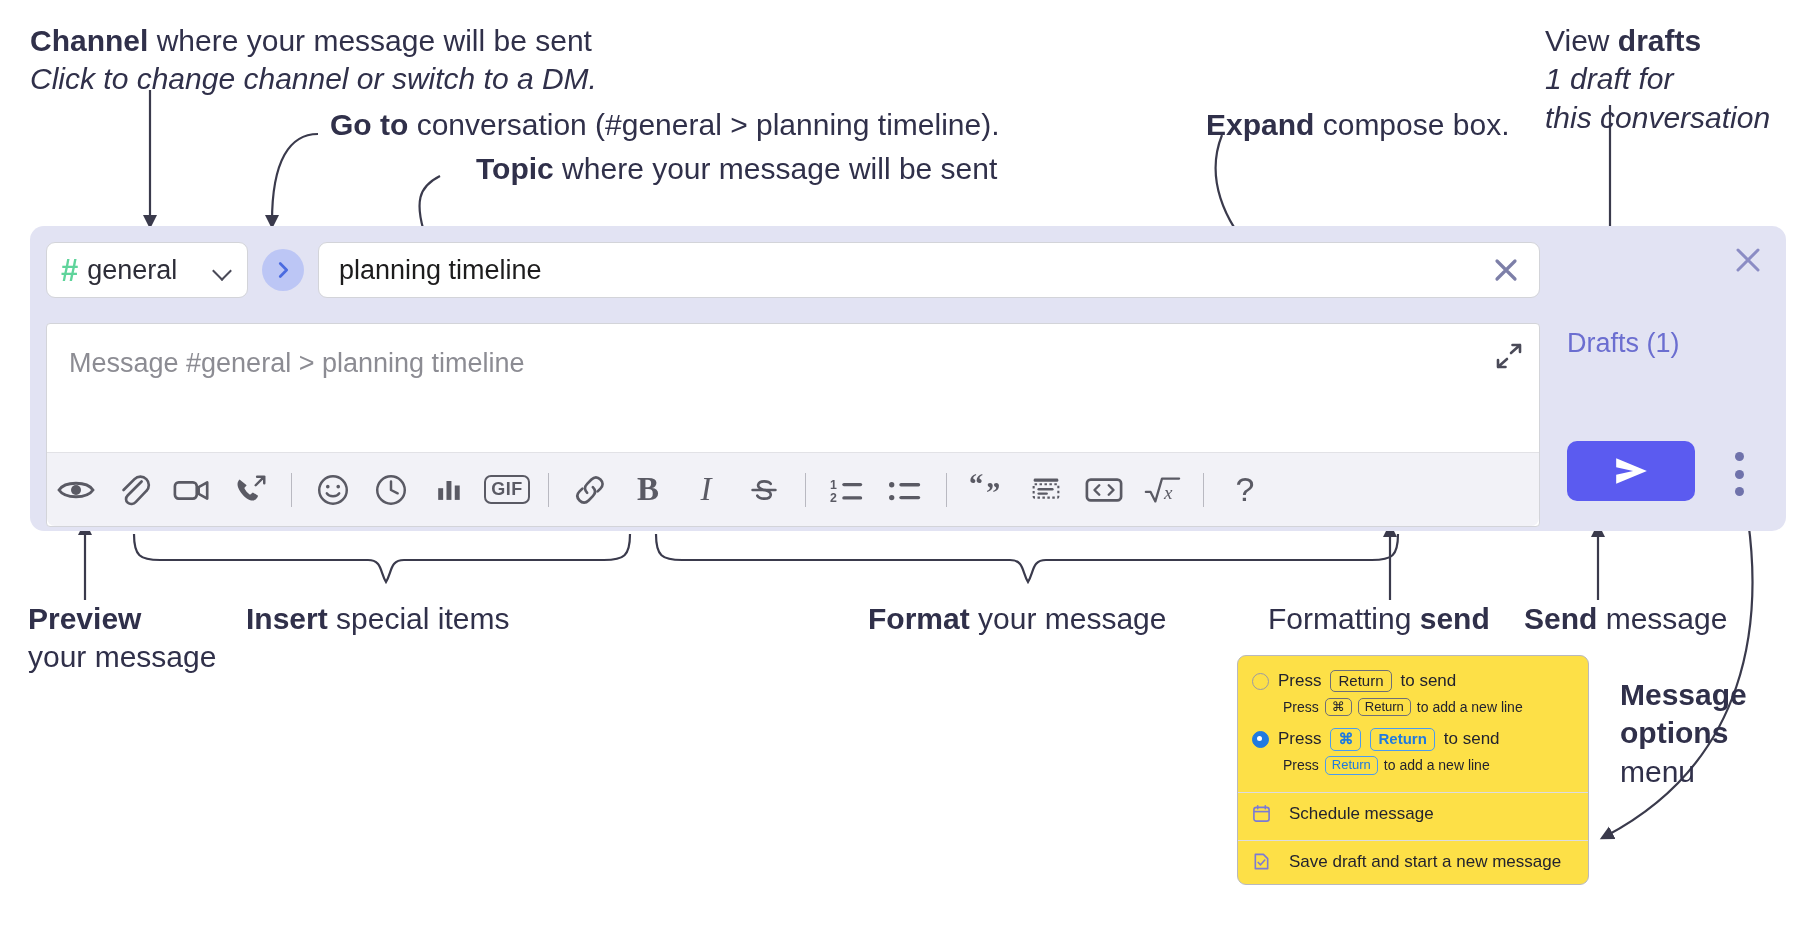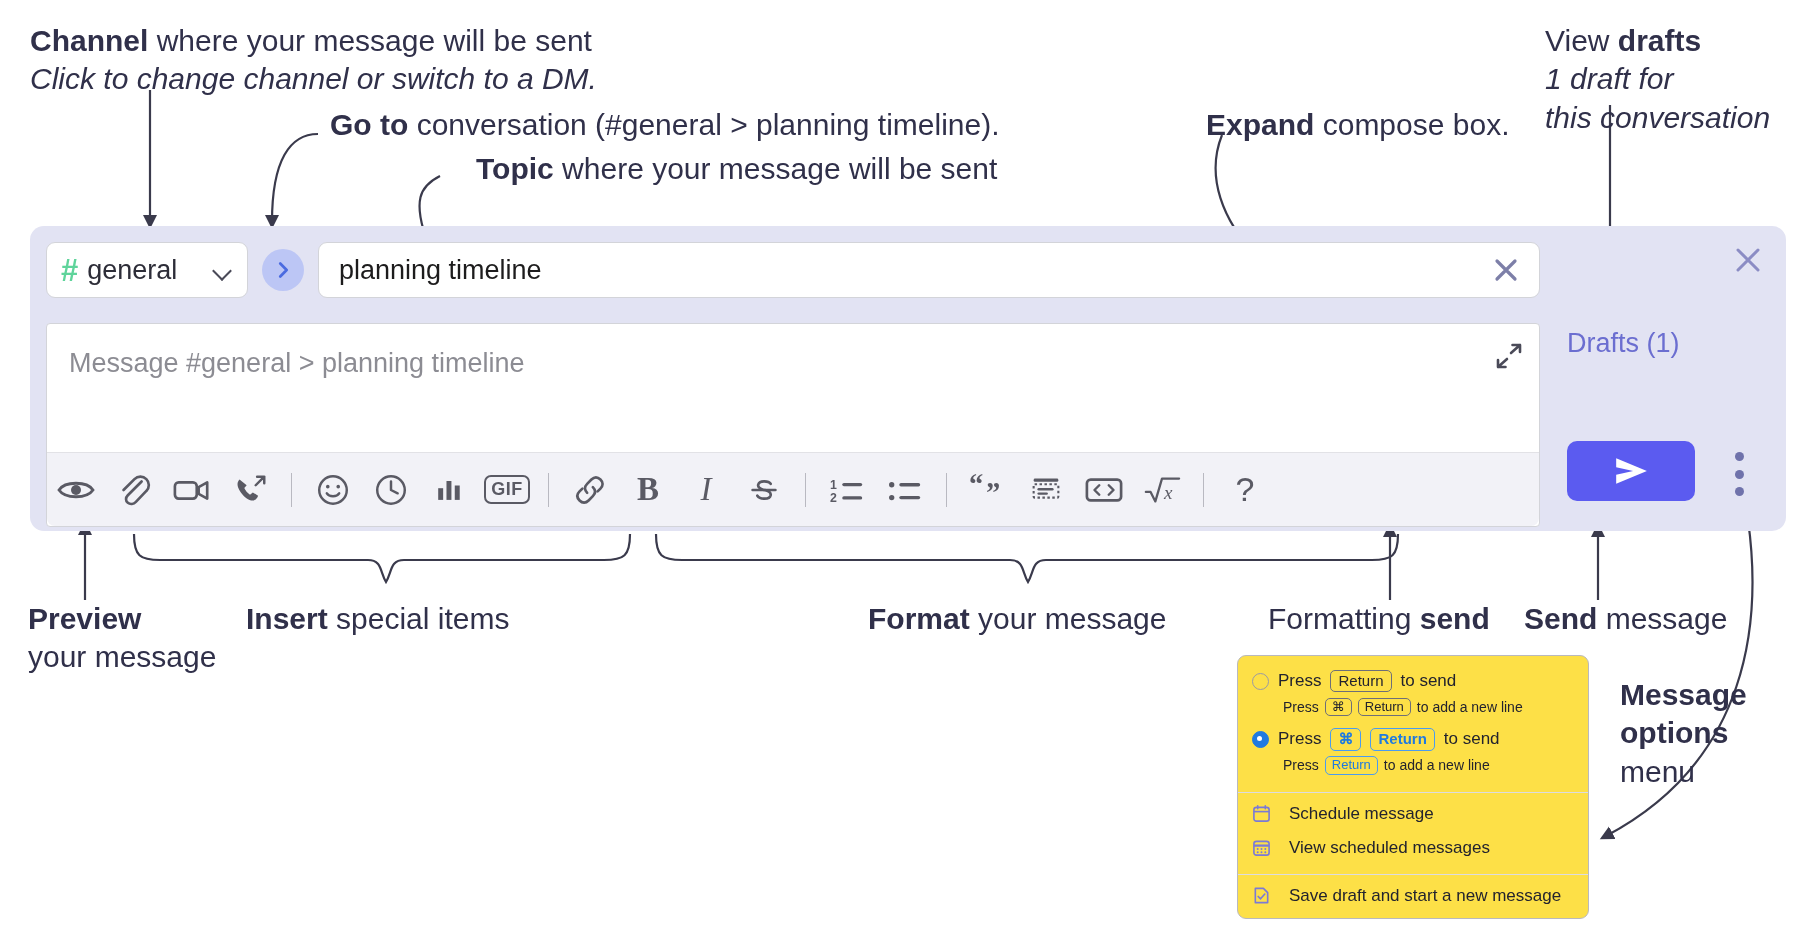--- a/index.html
+++ b/index.html
@@ -626,35 +626,20 @@
     <span class="mi-icon">
       <svg viewBox="0 0 20 20" width="19" height="19">
         <rect x="2" y="3.5" width="16" height="14.5" rx="2.6" stroke="#7b7ad6" stroke-width="1.7" fill="none"></rect>
         <path d="M2 8 L18 8" stroke="#7b7ad6" stroke-width="1.7"></path>
         <path d="M6 1.8 L6 5 M14 1.8 L14 5" stroke="#7b7ad6" stroke-width="1.7" stroke-linecap="round"></path>
       </svg>
     </span>
     <span>Schedule message</span>
   </div>
 
-  <div class="menu-item">
-    <span class="mi-icon">
-      <svg viewBox="0 0 20 20" width="19" height="19">
-        <rect x="2" y="3.5" width="16" height="14.5" rx="2.6" stroke="#7b7ad6" stroke-width="1.7" fill="none"></rect>
-        <path d="M2 8 L18 8" stroke="#7b7ad6" stroke-width="2.4"></path>
-        <circle cx="6" cy="11.5" r="1.05" fill="#7b7ad6"></circle>
-        <circle cx="10" cy="11.5" r="1.05" fill="#7b7ad6"></circle>
-        <circle cx="14" cy="11.5" r="1.05" fill="#7b7ad6"></circle>
-        <circle cx="6" cy="15" r="1.05" fill="#7b7ad6"></circle>
-        <circle cx="10" cy="15" r="1.05" fill="#7b7ad6"></circle>
-        <circle cx="14" cy="15" r="1.05" fill="#7b7ad6"></circle>
-      </svg>
-    </span>
-    <span>View scheduled messages</span>
-  </div>
 
   <div class="menu-div"></div>
 
   <div class="menu-item" style="padding-top:11px;padding-bottom:12px;">
     <span class="mi-icon">
       <svg viewBox="0 0 20 20" width="19" height="19">
         <path d="M3.5 2.5 L12 2.5 L16.5 7 L16.5 17.5 L3.5 17.5 Z" stroke="#7b7ad6" stroke-width="1.7" fill="none" stroke-linejoin="round"></path>
         <path d="M6.5 11 L9 13.5 L13.5 8.5" stroke="#7b7ad6" stroke-width="1.7" fill="none" stroke-linecap="round" stroke-linejoin="round"></path>
       </svg>
     </span>

